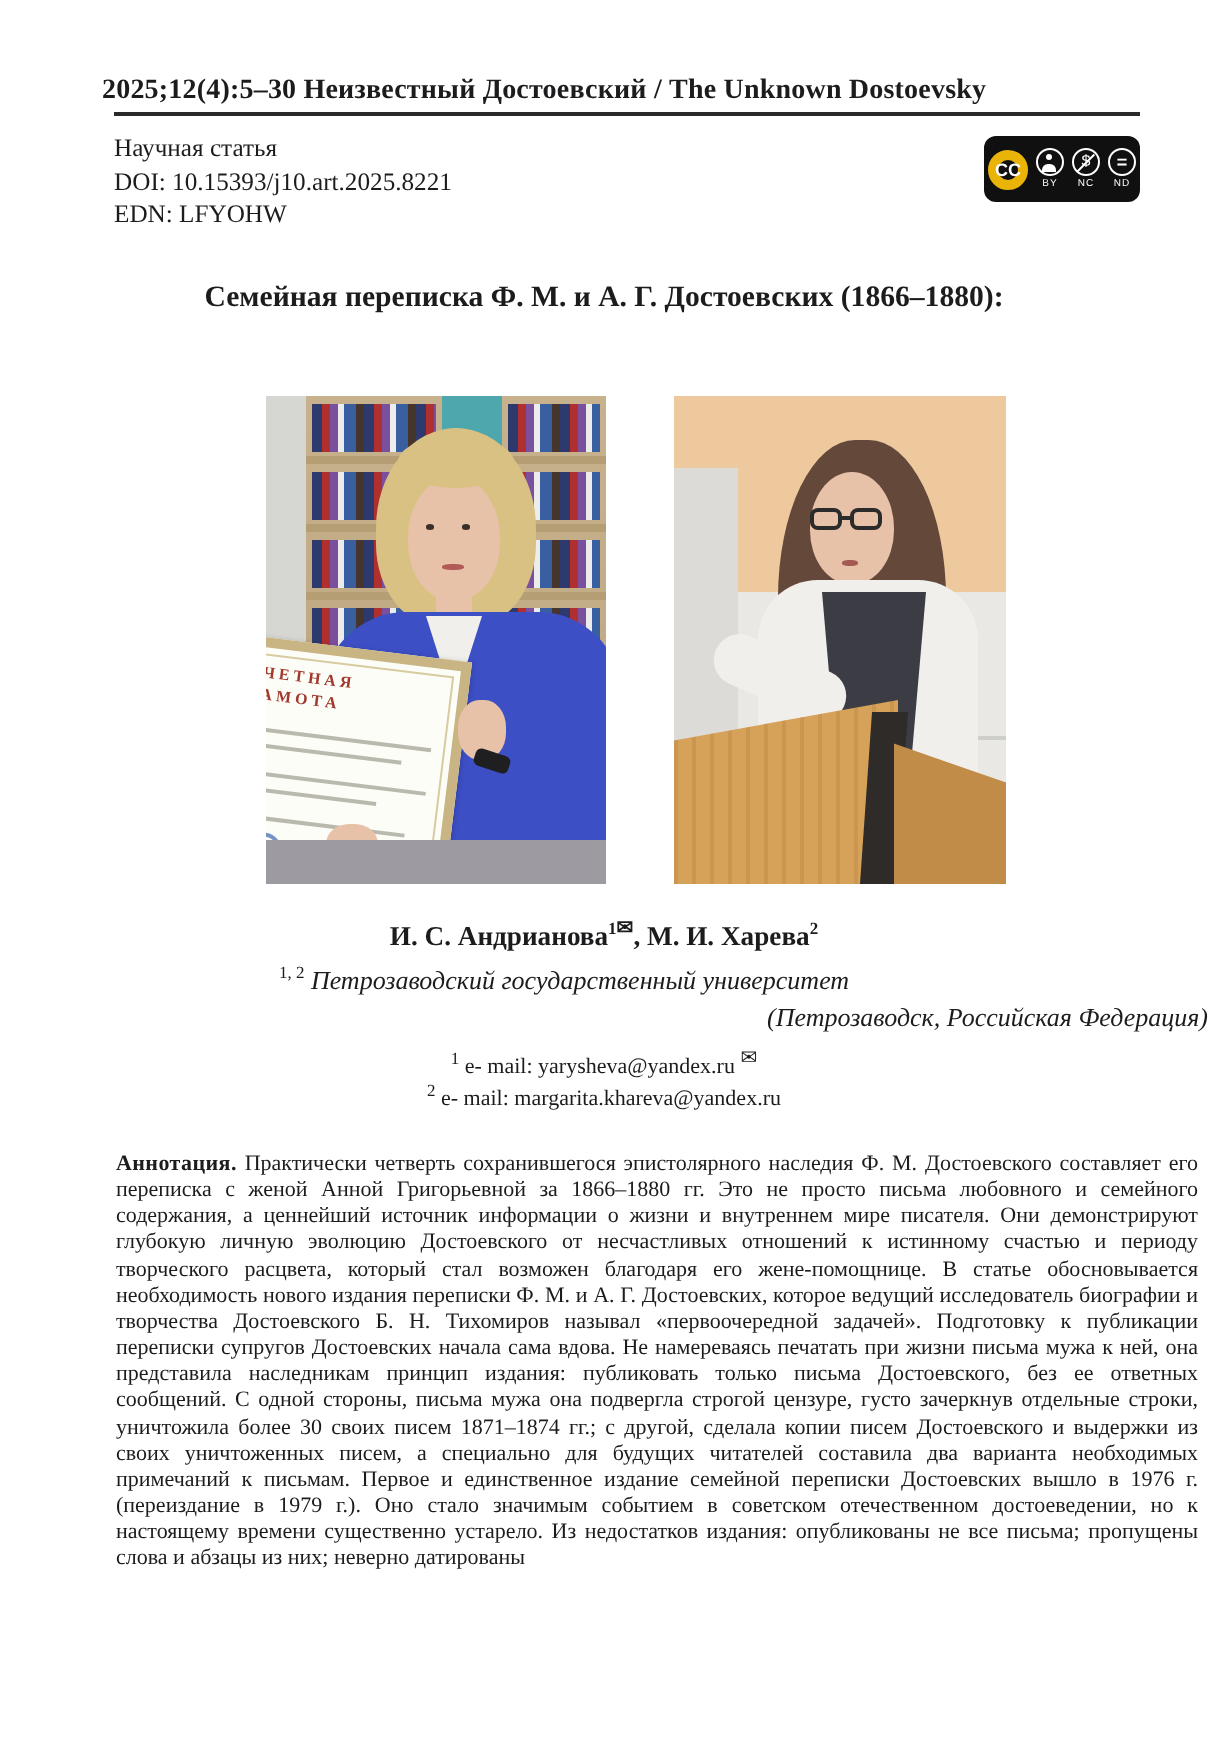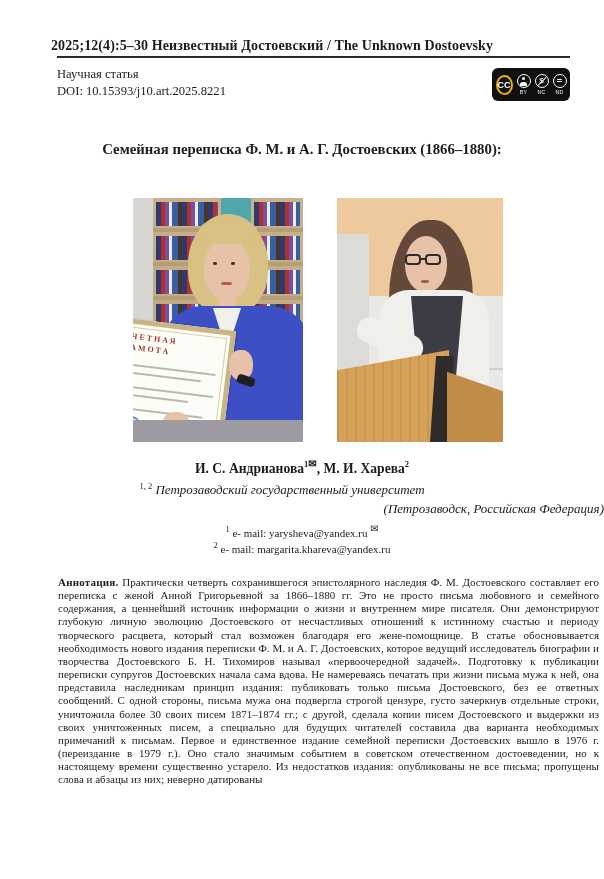--- a/index.html
+++ b/index.html
@@ -20,21 +20,21 @@
   .abs{position:absolute;}
 
   
   .journal-line{left:51px;top:38px;width:541px;font-weight:bold;font-size:14px;letter-spacing:.1px;}
   .header-rule{left:57px;top:56px;width:513px;height:2px;background:var(--rule);}
   .meta{left:57px;top:66px;font-size:12.6px;line-height:16.6px;}
 
   
   .cc-badge{left:492px;top:68px;width:78px;height:33px;background:#101010;border-radius:6px;
             display:flex;align-items:center;justify-content:center;gap:4px;box-sizing:border-box;padding:2px 4px;}
-  .cc-mark{width:20px;height:20px;border:2px solid #eab308;border-radius:50%;color:#fff;
+  .cc-mark{width:20px;height:20px;border:5px solid #eab308;border-radius:50%;color:#fff;
            font-family:"Liberation Sans",sans-serif;font-weight:bold;font-size:9px;
            display:flex;align-items:center;justify-content:center;box-sizing:border-box;}
   .cc-term{display:flex;flex-direction:column;align-items:center;gap:1px;}
   .cc-circle{width:14px;height:14px;border:1.5px solid #fff;border-radius:50%;box-sizing:border-box;
              display:flex;align-items:center;justify-content:center;position:relative;color:#fff;
              font-family:"Liberation Sans",sans-serif;}
   .cc-label{color:#fff;font-family:"Liberation Sans",sans-serif;font-size:5px;letter-spacing:.5px;}
   .person-head{width:3px;height:3px;background:#fff;border-radius:50%;position:absolute;top:2px;left:4px;}
   .person-body{width:7px;height:4px;background:#fff;border-radius:3px 3px 0 0;position:absolute;bottom:1.5px;left:2px;}
   .nc-dollar{font-size:8px;line-height:8px;}
@@ -135,20 +135,21 @@
 <body>
 
 <div class="page">
 
   <div class="abs journal-line">2025;12(4):5–30 Неизвестный Достоевский / The Unknown Dostoevsky</div>
   <div class="abs header-rule"></div>
 
   <div class="abs meta">
     <div>Научная статья</div>
     <div>DOI: 10.15393/j10.art.2025.8221</div>
+    <div>EDN: LFYOHW</div>
   </div>
 
   <div class="abs cc-badge">
     <div class="cc-mark">CC</div>
     <div class="cc-term">
       <div class="cc-circle">
         <span class="person-head"></span>
         <span class="person-body"></span>
       </div>
       <div class="cc-label">BY</div>

